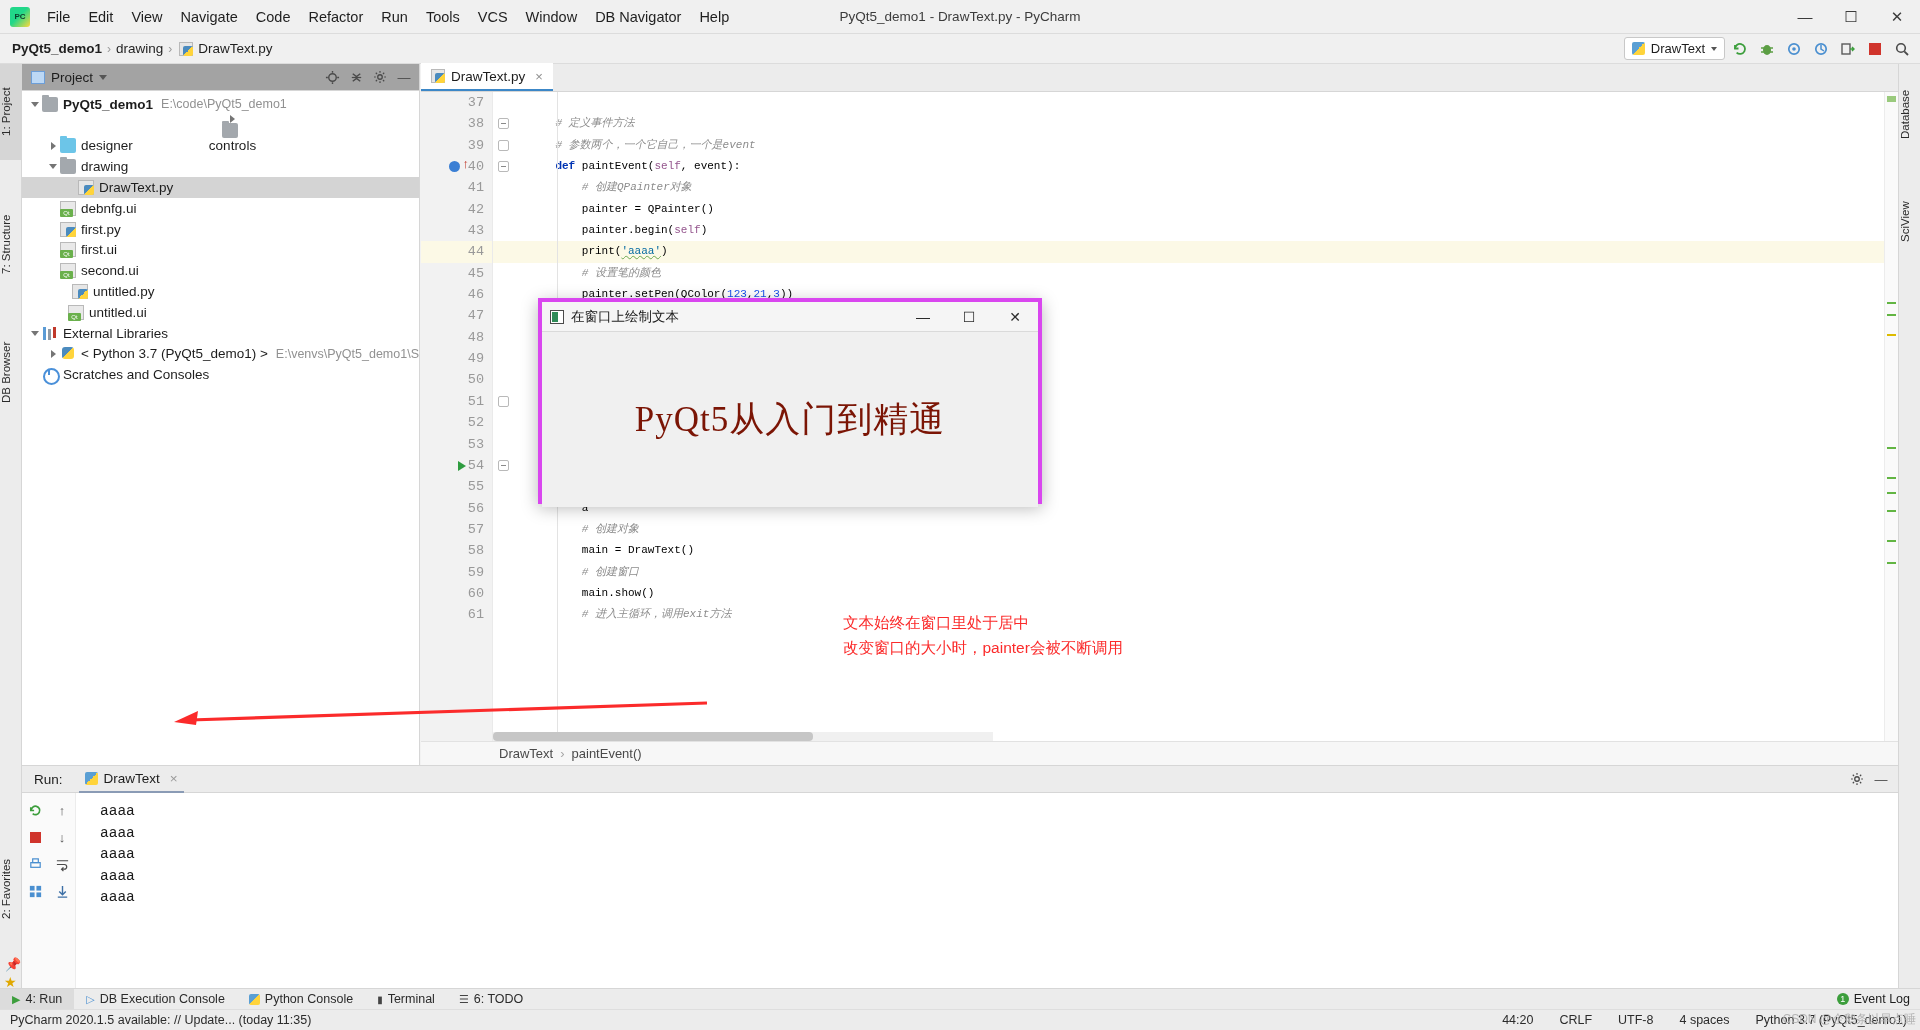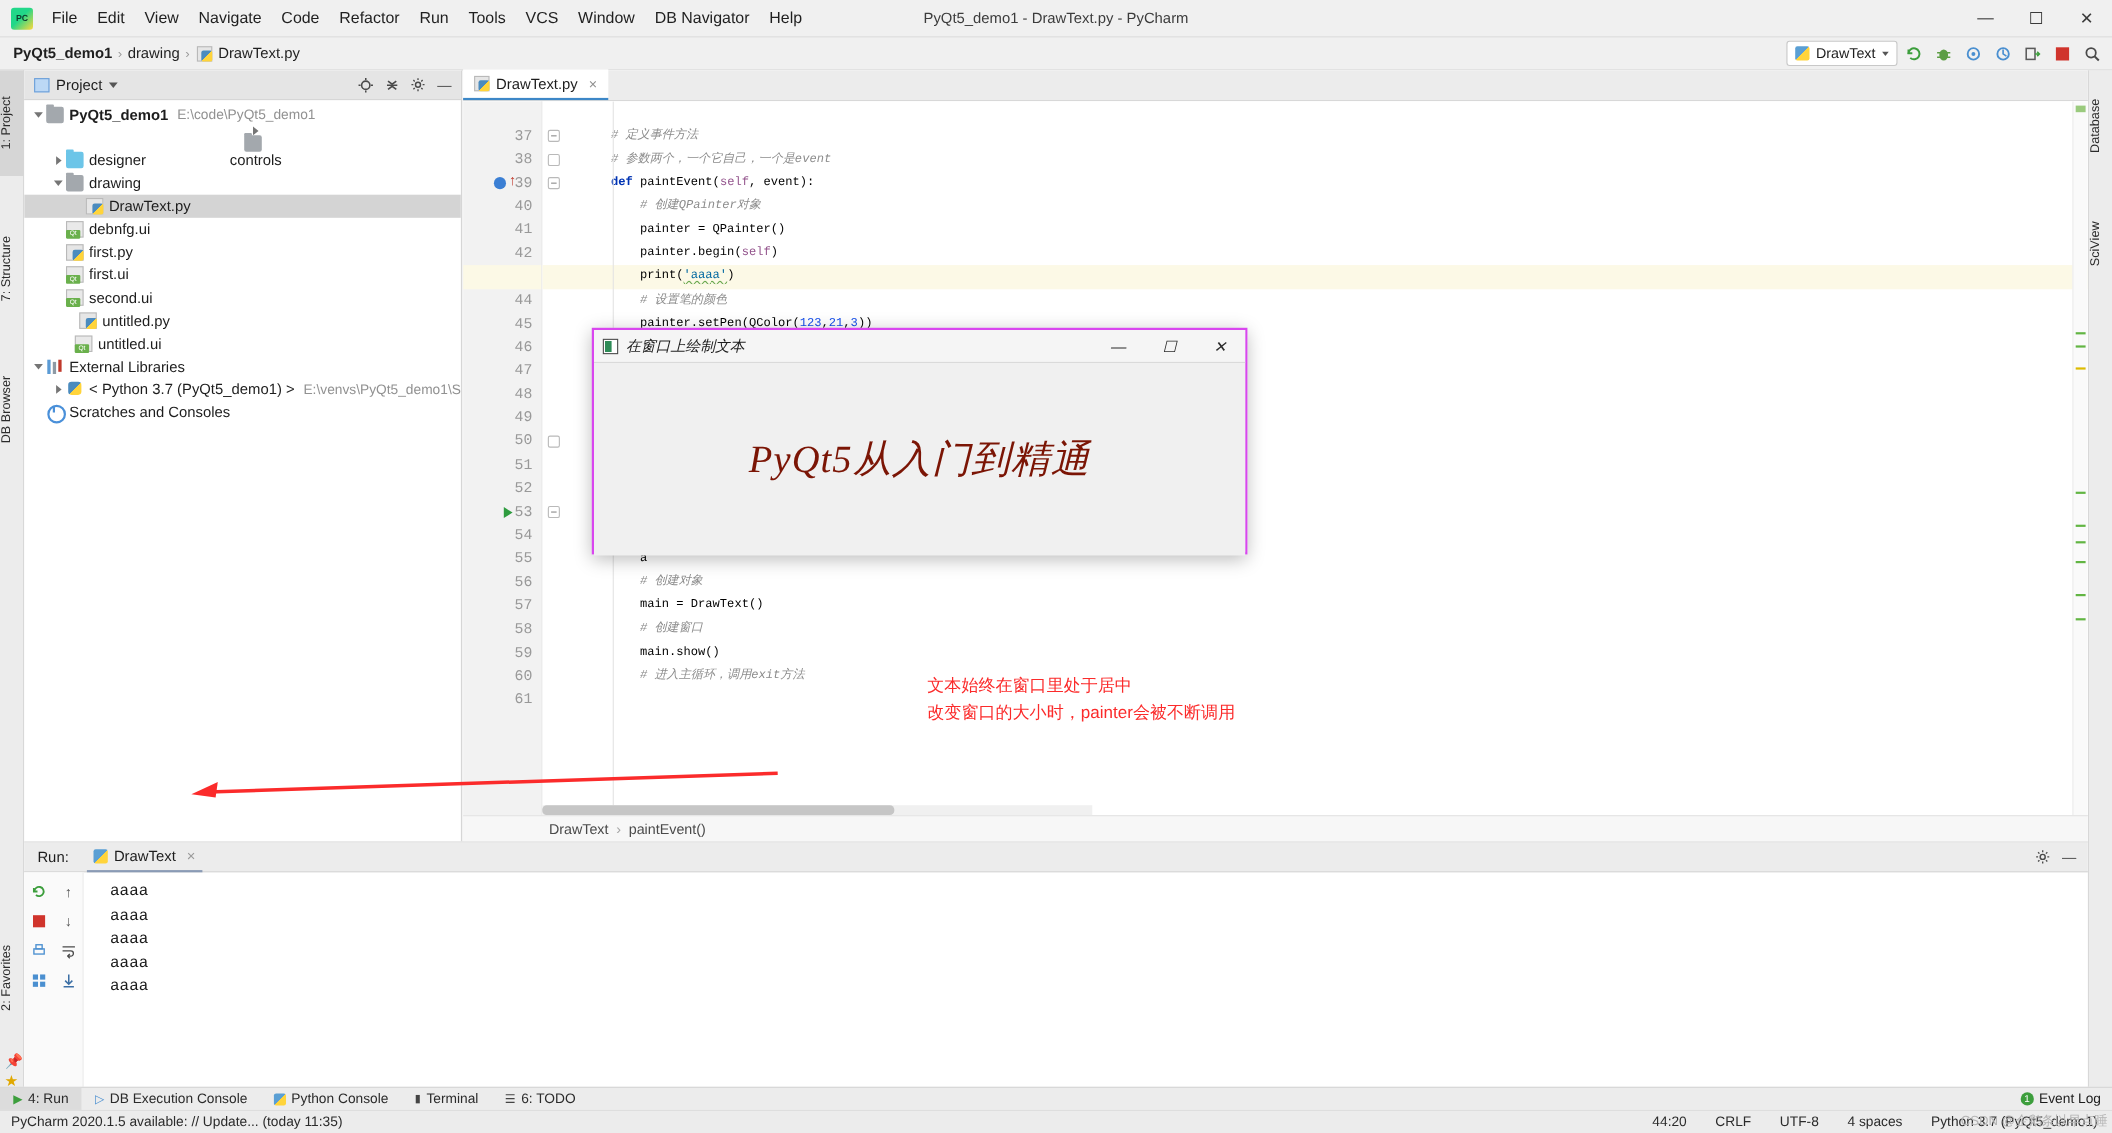--- a/index.html
+++ b/index.html
@@ -87,21 +87,21 @@
     background: #ececec; border-left: 1px solid #d6d6d6;
   }
 
   
   .project-panel {
     position: absolute; left: 22px; top: 64px; width: 398px; bottom: 265px;
     background: #fff; border-right: 1px solid #d6d6d6;
     display: flex; flex-direction: column;
   }
   .panel-head {
-    height: 27px; background: #e5e5e5; display: flex; align-items: center;
+    height: 27px; background: #a3a3a3; display: flex; align-items: center;
     padding: 0 4px 0 9px; border-bottom: 1px solid #d6d6d6; flex: none;
   }
   .panel-title { font-size: 13.5px; margin-left: 6px; }
   .sq-ico { width: 14px; height: 13px; border: 1.6px solid #6c9ed8; background:#bcd8f5; flex:none;}
   .caret-dn { margin-left:6px; border-left:4px solid transparent;border-right:4px solid transparent;border-top:5px solid #555; }
   .panel-head-right { margin-left:auto; display:flex; align-items:center; gap:2px; }
   .ph-btn { width:22px;height:22px;display:flex;align-items:center;justify-content:center;color:#4a4a4a;font-size:13px;border-radius:3px;}
 
   .tree { flex: 1; overflow: hidden; padding-top: 3px; font-size: 13.5px; }
   .row { display: flex; align-items: center; height: 20.8px; padding-left: 6px; white-space: nowrap; }
@@ -152,21 +152,21 @@
     background:#fff; border-bottom: 2px solid #3c87c7; font-size:13.5px;
   }
   .etab .x { color:#8f8f8f; margin-left:4px; font-size:13px; }
   .code-wrap { flex:1; display:flex; overflow:hidden; position:relative; background:#fff; }
   .gutter {
     width: 72px; background: #f2f2f2; flex:none; position:relative;
     font-family: "Liberation Mono", monospace; font-size: 13.5px; color:#999;
     border-right: 1px solid #eaeaea;
   }
   .gutter .gl { height: 21.35px; text-align: right; padding-right: 8px; line-height: 21.35px; position:relative;}
-  .gutter .gl .ln { display:inline-block;margin-top:22px; }
+  .gutter .gl .ln { display:inline-block; }
   .gutter .gl.cur { background:#fcf9e6; }
   .foldmark {
     position:absolute; right: -17px; top: 5px; width: 11px; height: 11px;
     border: 1px solid #b9b9b9; background:#fff; border-radius:2px;
   }
   .foldmark.minus::after{content:"";position:absolute;left:2px;top:4px;width:5px;height:1px;background:#8a8a8a;}
   .bpmark {
     position:absolute; left: 28px; top: 5px; width: 11px; height: 11px;
     border-radius: 50%; background:#3b7fd4;
   }
@@ -205,23 +205,23 @@
   }
   .bc-sep { color:#a6a6a6; margin:0 7px; }
   .hscroll {
     position:absolute; left:72px; bottom:24px; height:9px; width:500px;
     background:#f0f0f0;
   }
   .hscroll .thumb { height:9px; width:320px; background:#c6c6c6; border-radius:4px;}
 
   
   .qtwin {
-    position: absolute; left: 538px; top: 298px; width: 596px; height: 206px;
-    background: #f0f0f0; border: 2px solid #d946ef;
-    box-shadow: 0 4px 16px rgba(0,0,0,.28); z-index: 50; font-style: italic;
+    position: absolute; left: 538px; top: 298px; width: 504px; height: 206px;
+    background: #f0f0f0; border: 4px solid #d946ef;
+    box-shadow: 0 4px 16px rgba(0,0,0,.28); z-index: 50;
   }
   .qt-title {
     height: 30px; background: #f5f5f5; display:flex; align-items:center;
     padding-left: 8px; border-bottom: 1px solid #dadada;
   }
   .qt-ico {
     width: 14px; height: 14px; border: 1px solid #4a4a4a; background:#fff; flex:none; position:relative; margin-right:7px;
   }
   .qt-ico::after{content:"";position:absolute;left:1px;top:1px;width:6px;height:10px;background:#2e8b57;}
   .qt-titletext { font-size: 13.5px; color:#1c1c1c; }

